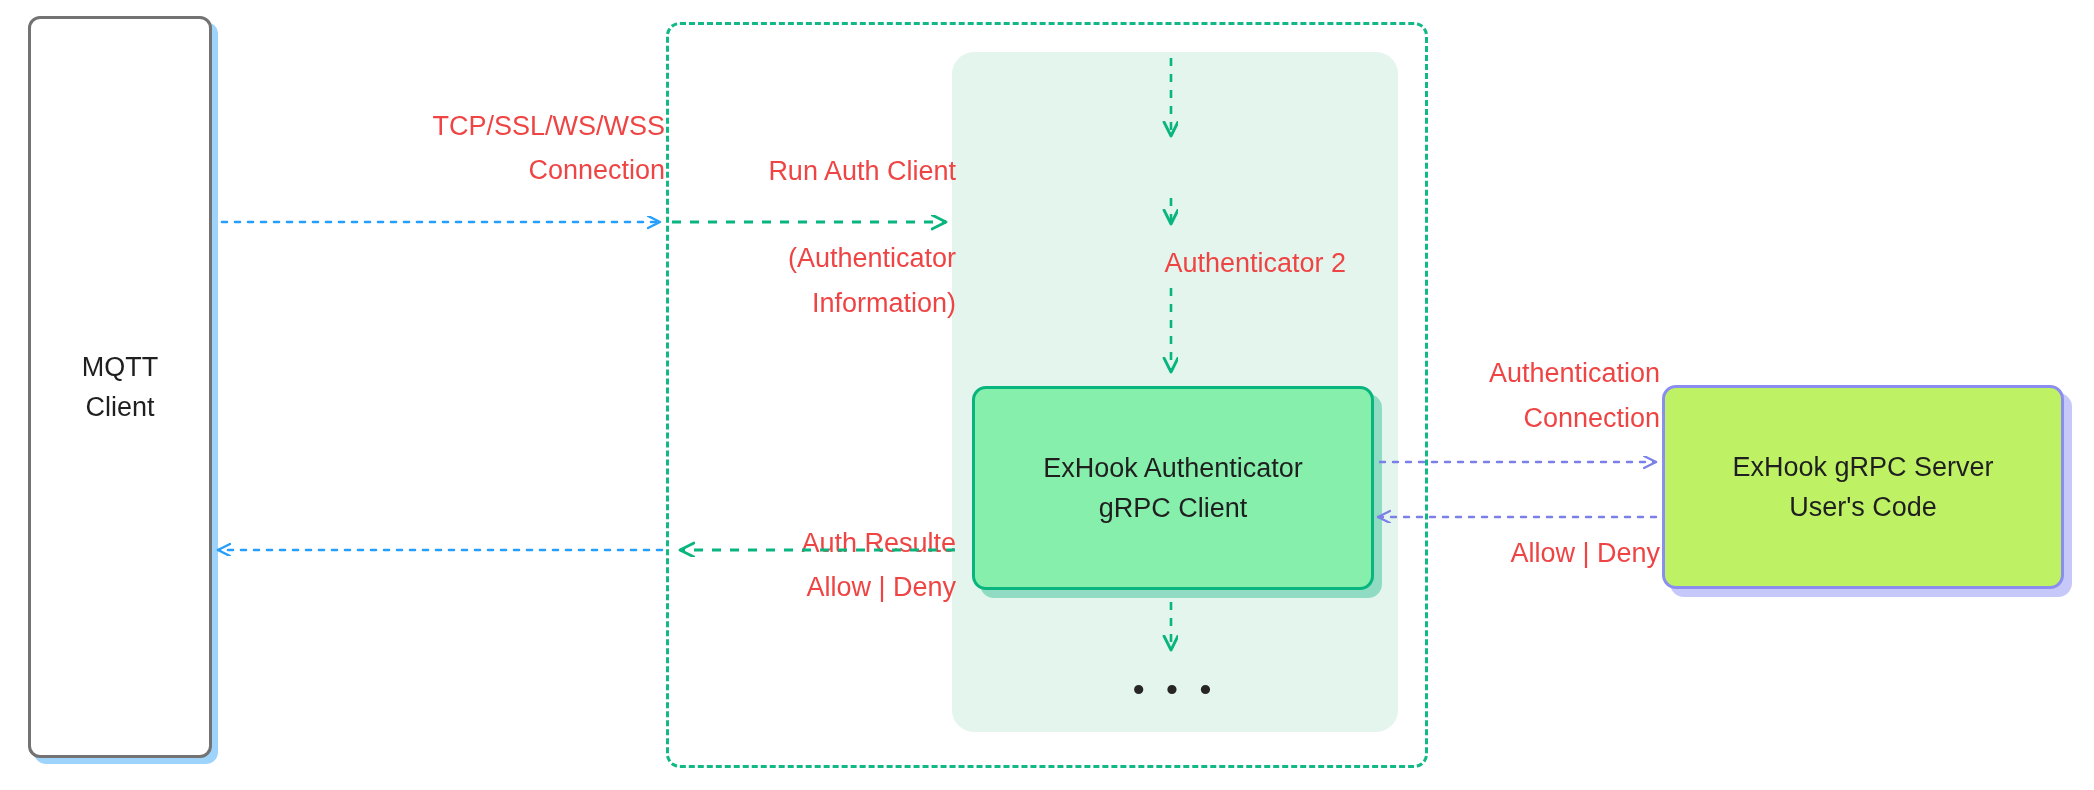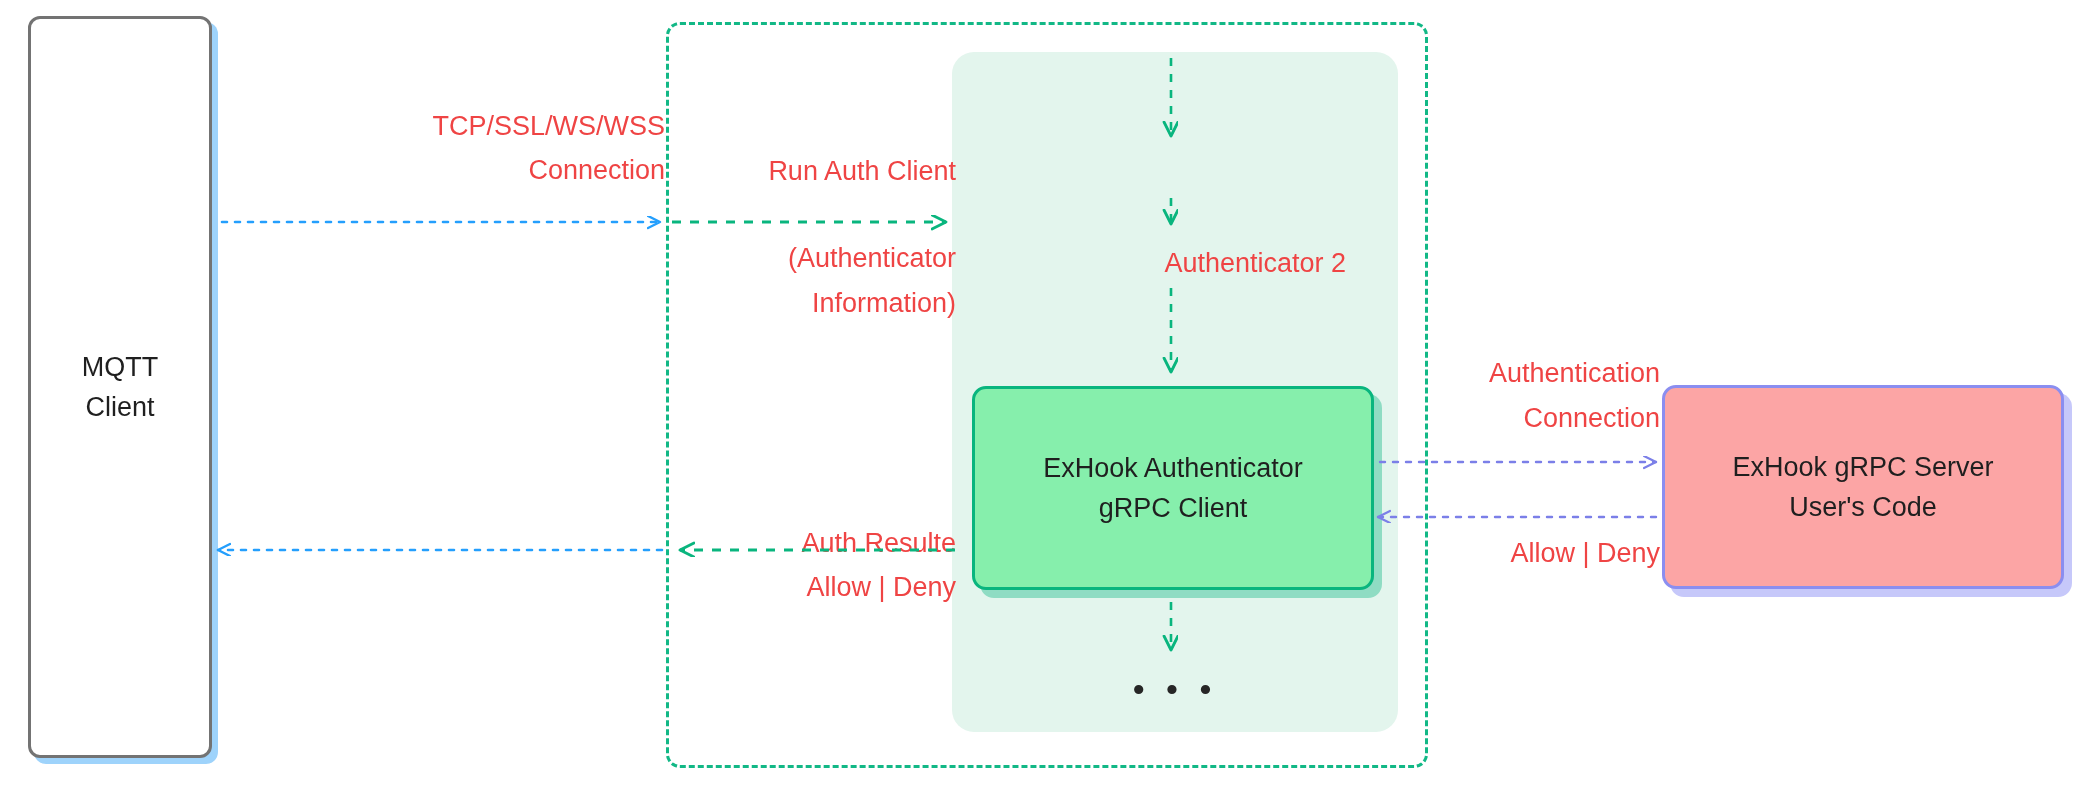--- a/index.html
+++ b/index.html
@@ -35,21 +35,21 @@
     position:absolute;left:972px;top:386px;width:396px;height:198px;
     border:3px solid #09b57e;border-radius:14px;background:#86efac;
     box-shadow:8px 8px 0 0 #8fdcc3;
     display:flex;align-items:center;justify-content:center;
   }
   .exhook-box .t{font-size:27px;line-height:40px;color:#1f1f1f;text-align:center;}
 
   
   .server-box{
     position:absolute;left:1662px;top:385px;width:396px;height:198px;
-    border:3px solid #8b8ef0;border-radius:14px;background:#fca5a5;
+    border:3px solid #8b8ef0;border-radius:14px;background:#bef264;
     box-shadow:8px 8px 0 0 #c6c8fa;
     display:flex;align-items:center;justify-content:center;
   }
   .server-box .t{font-size:27px;line-height:40px;color:#1f1f1f;text-align:center;}
 
   
   .arrows{position:absolute;left:0;top:0;width:2094px;height:790px;pointer-events:none;}
 
   
   .dots{position:absolute;font-size:34px;letter-spacing:6px;color:#262626;line-height:1;}

